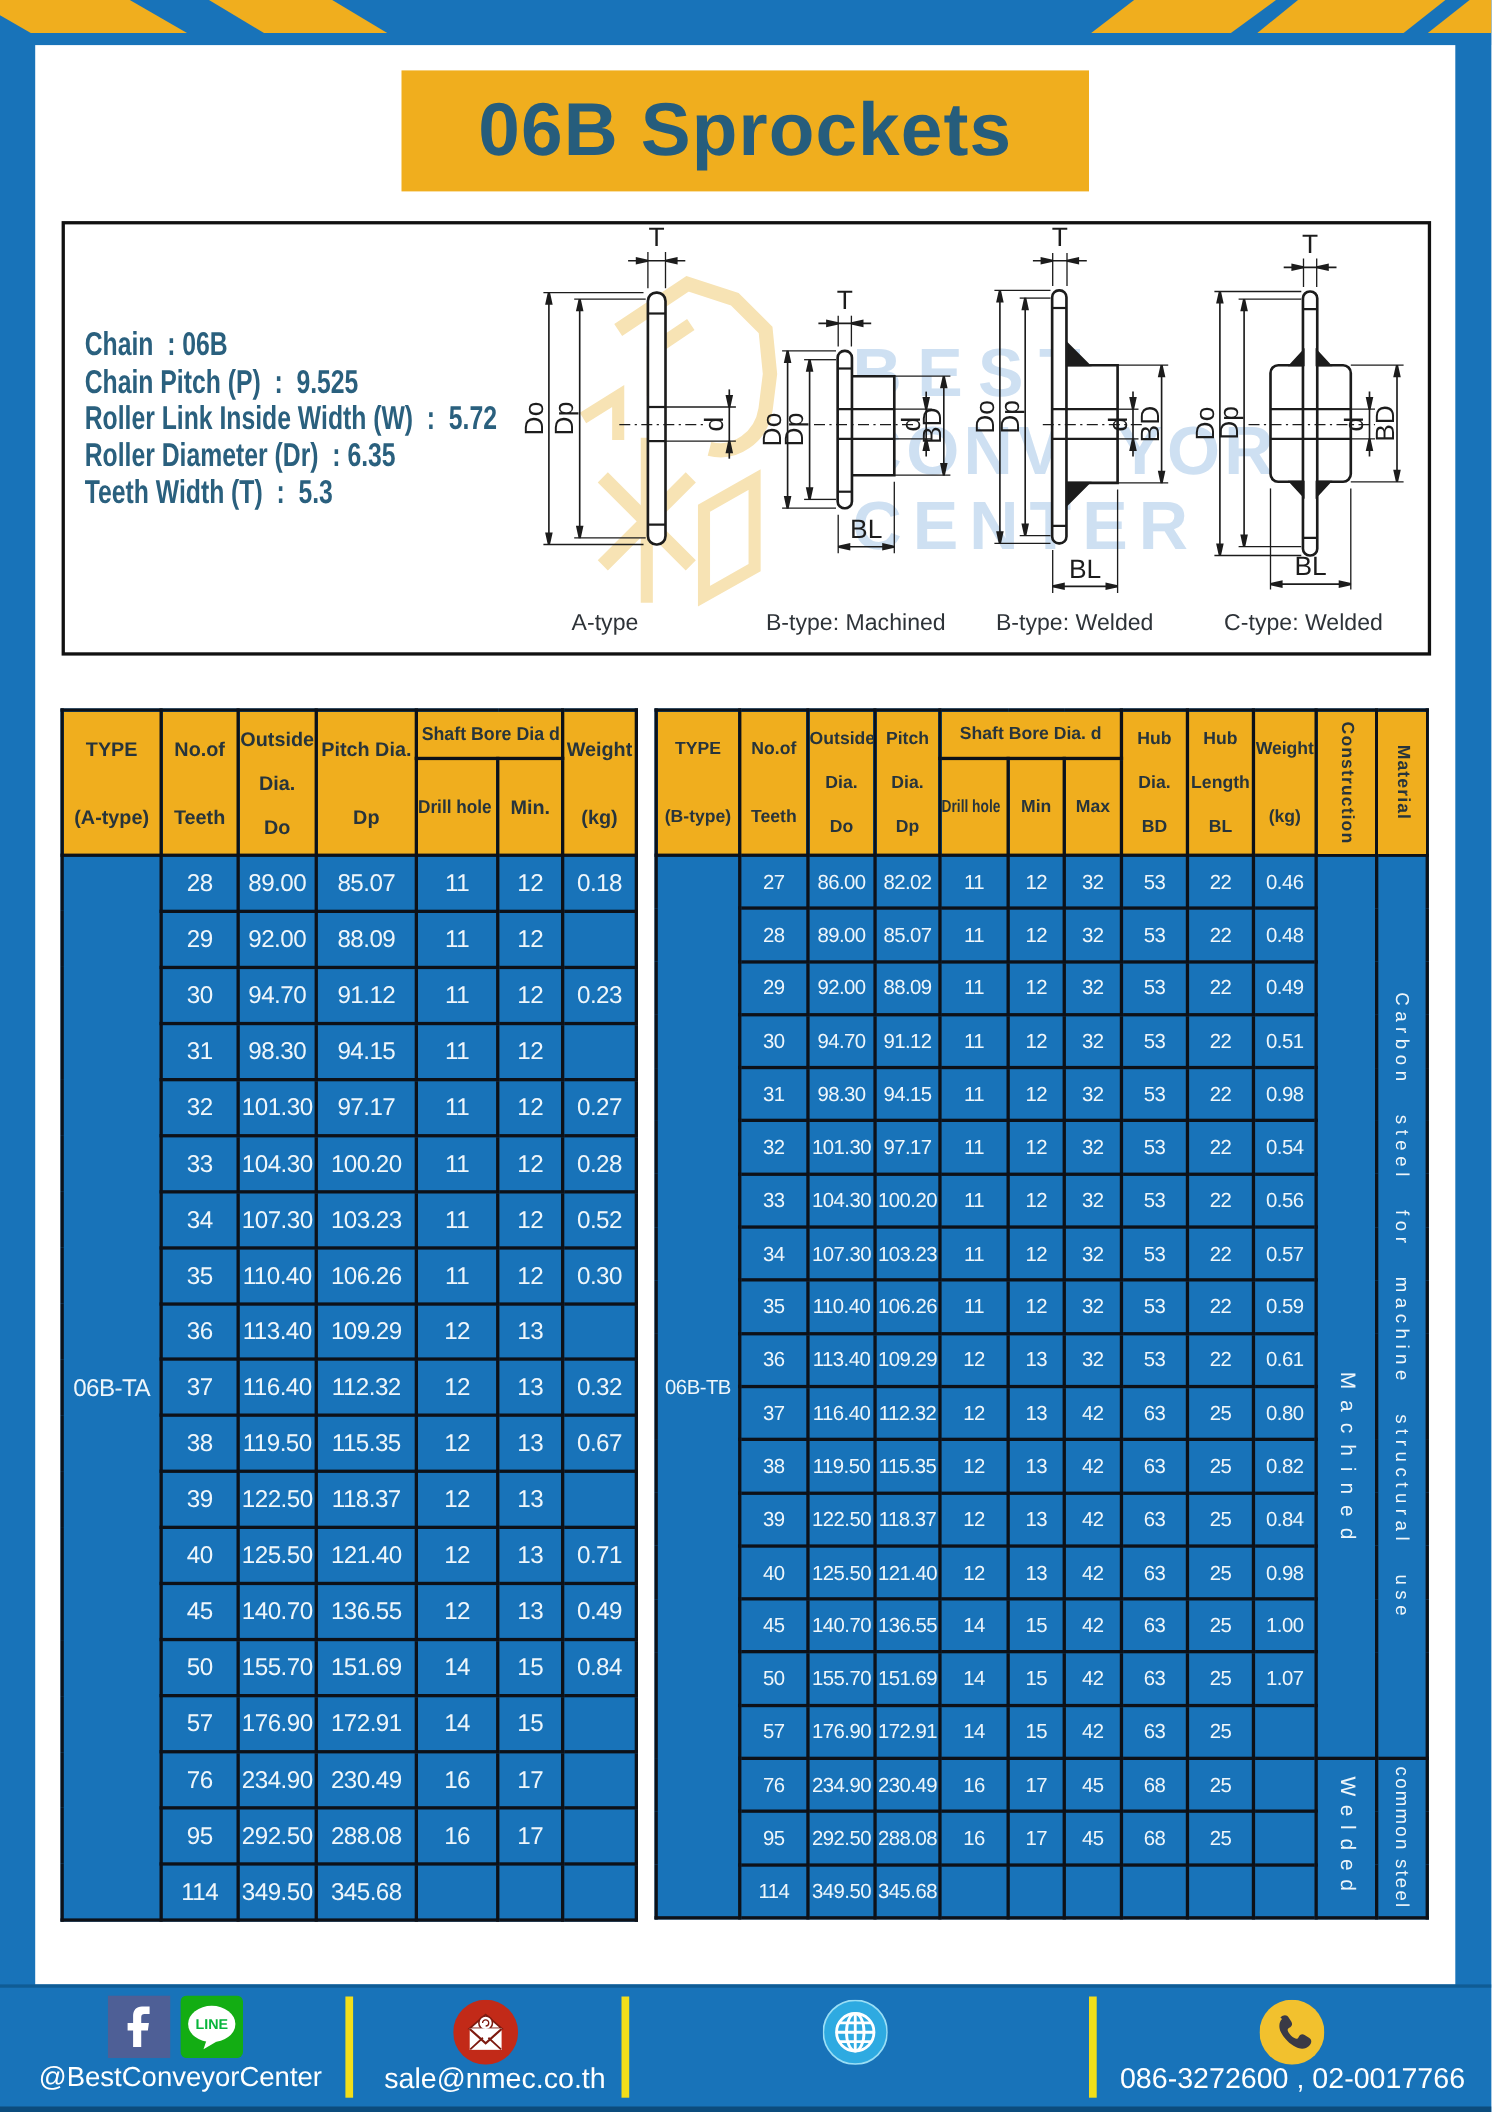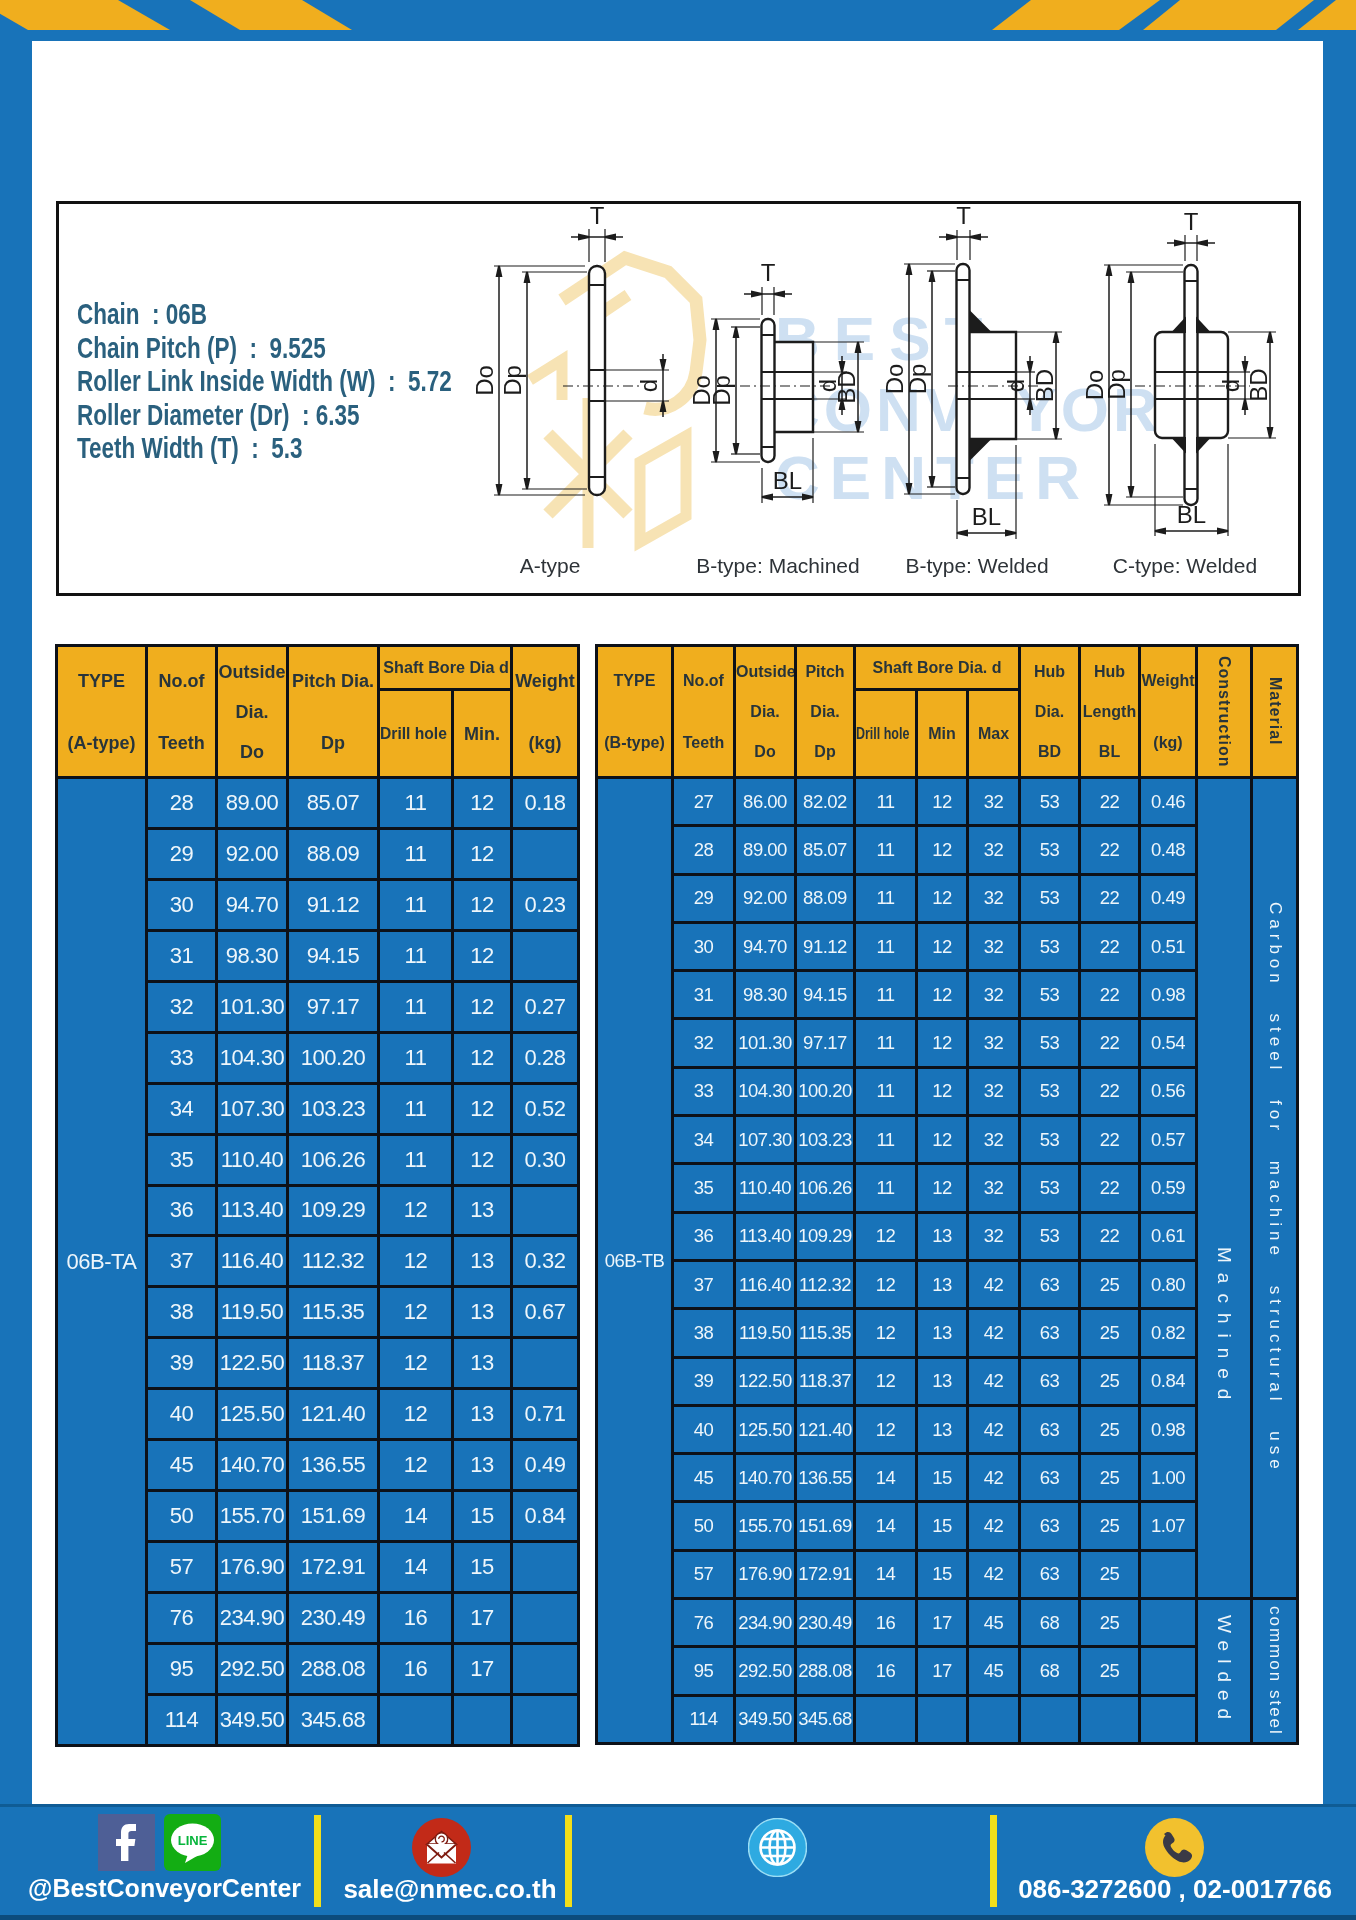--- a/index.html
+++ b/index.html
@@ -23,40 +23,41 @@
  td.b {color:#eef6fb;font-size:22px;letter-spacing:-0.5px}
  .rt td.h {font-size:16px}
  .rt td.b {font-size:18.5px;letter-spacing:-0.5px}
  .sq {display:inline-block;transform:scaleX(0.84);transform-origin:center;white-space:nowrap}
  .sql {transform-origin:0 50%}
  td.vcell {position:relative}
  .vt {position:absolute;left:0;top:0;width:100%;height:100%;display:flex;align-items:center;
        justify-content:center;writing-mode:vertical-rl;letter-spacing:10px;font-size:19px}
  .vh {color:#27343b;font-weight:bold;letter-spacing:1px;font-size:16px}
  .vsm {font-size:17px;letter-spacing:5px;word-spacing:16px}
- .ftxt {position:absolute;color:#ffffff;font-size:26px;font-weight:bold;text-align:center;
+ .ftxt {position:absolute;color:#ffffff;font-size:26px;font-weight:normal;text-align:center;
          white-space:nowrap}
 </style>
 </head>
 <body>
 <div class="page">
 
  <div class="white"></div>
 
  <svg style="position:absolute;left:0;top:0" width="1356" height="41">
   <rect width="1356" height="41" fill="#1873b9"></rect>
   <g fill="#f0ae1e">
    <polygon points="-24,0 118,0 170,30 28,30"></polygon>
    <polygon points="190,0 302,0 352,30 240,30"></polygon>
    <polygon points="1031,0 1160,0 1119,30 992,30"></polygon>
    <polygon points="1180,0 1314,0 1276,30 1143,30"></polygon>
    <polygon points="1336,0 1470,0 1432,30 1298,30"></polygon>
   </g>
  </svg>
 
+ <div class="title">06B Sprockets</div>
 
  <div class="dbox">
       <svg class="diag" width="1245" height="395" viewBox="56 201 1245 395">
 <g stroke="#1c1c1c" stroke-width="2" fill="none">
 </g>
 
 <g stroke="#f7e3b4" fill="none">
 <path d="M562,300 L625,258 L668,272 L696,300 L700,340 L696,372 C692,398 668,414 645,408" stroke-width="13"></path>
 <path d="M628,295 L594,318 L594,360" stroke-width="12"></path>
 <path d="M548,434 L628,514 M628,434 L548,514" stroke-width="13"></path>

